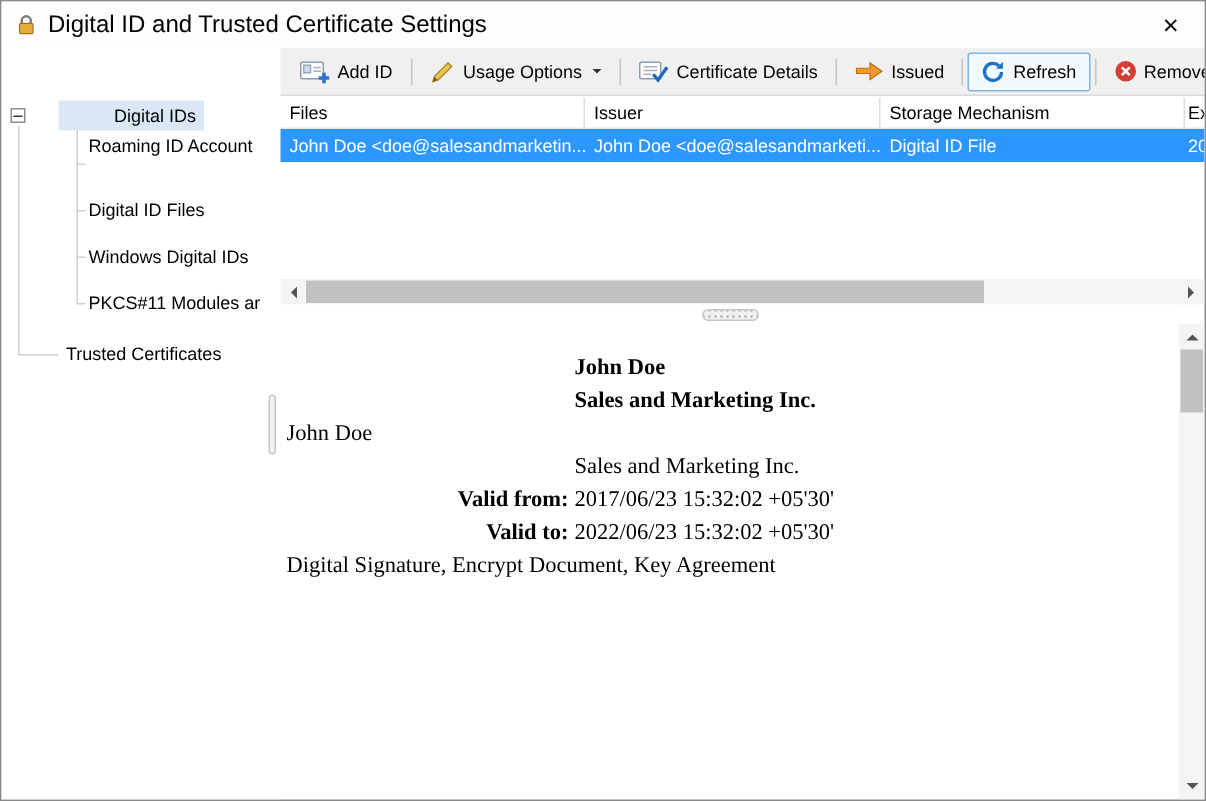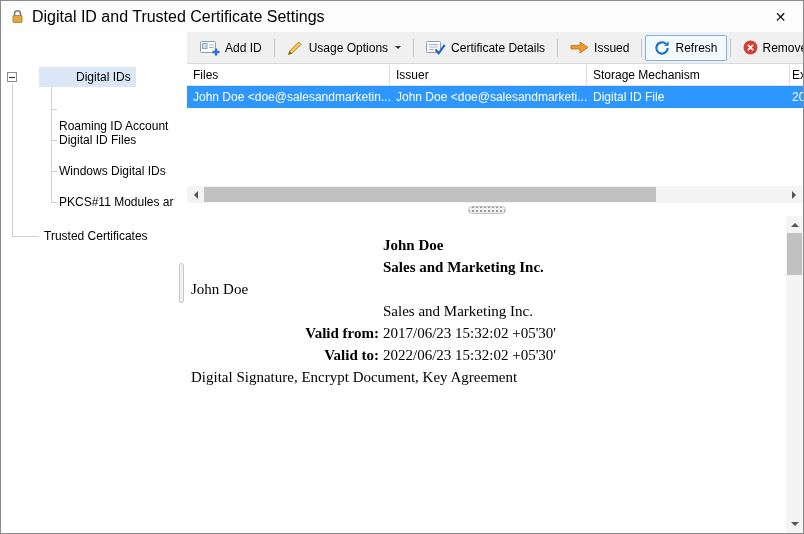--- a/index.html
+++ b/index.html
@@ -111,21 +111,21 @@
     <div class="tline" style="left:11px; top:52px; width:1px; height:152px;"></div>
     <div class="tline" style="left:11px; top:204px; width:27px; height:1px;"></div>
     <div class="tline" style="left:50px; top:52px; width:1px; height:118px;"></div>
     <div class="tline" style="left:50px; top:77px; width:6px; height:1px;"></div>
     <div class="tline" style="left:50px; top:108px; width:6px; height:1px;"></div>
     <div class="tline" style="left:50px; top:139px; width:6px; height:1px;"></div>
     <div class="tline" style="left:50px; top:170px; width:6px; height:1px;"></div>
 
     <span class="expander"></span>
     <div class="tree-item selected" style="left:38px; top:35px;padding-left:37px;">Digital IDs</div>
-    <div class="tree-item" style="left:53px; top:84px;">Roaming ID Account</div>
+    <div class="tree-item" style="left:53px; top:55px;">Roaming ID Account</div>
     <div class="tree-item" style="left:53px; top:98px;">Digital ID Files</div>
     <div class="tree-item" style="left:53px; top:129px;">Windows Digital IDs</div>
     <div class="tree-item" style="left:53px; top:160px;">PKCS#11 Modules ar</div>
     <div class="tree-item" style="left:38px; top:194px;">Trusted Certificates</div>
   </div>
 
   <div class="vsplit">
     <div class="grip-v"></div>
   </div>
 

